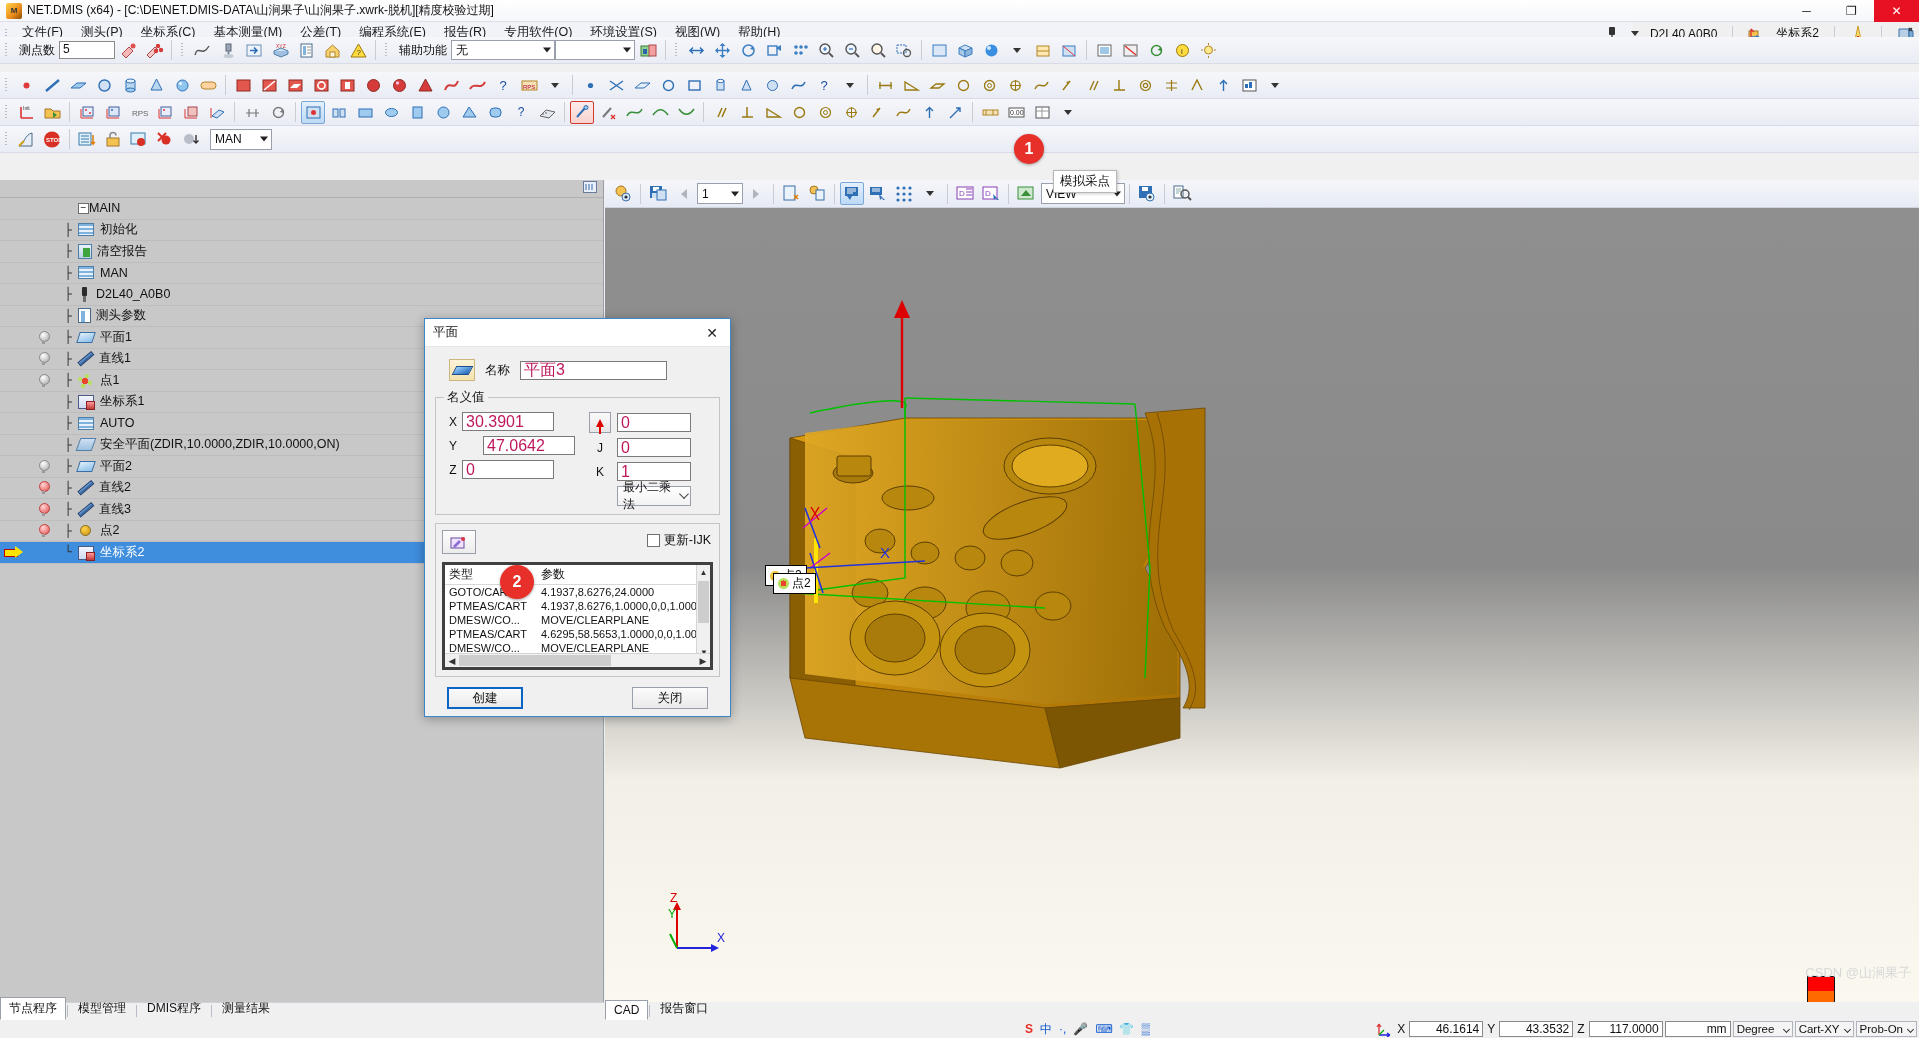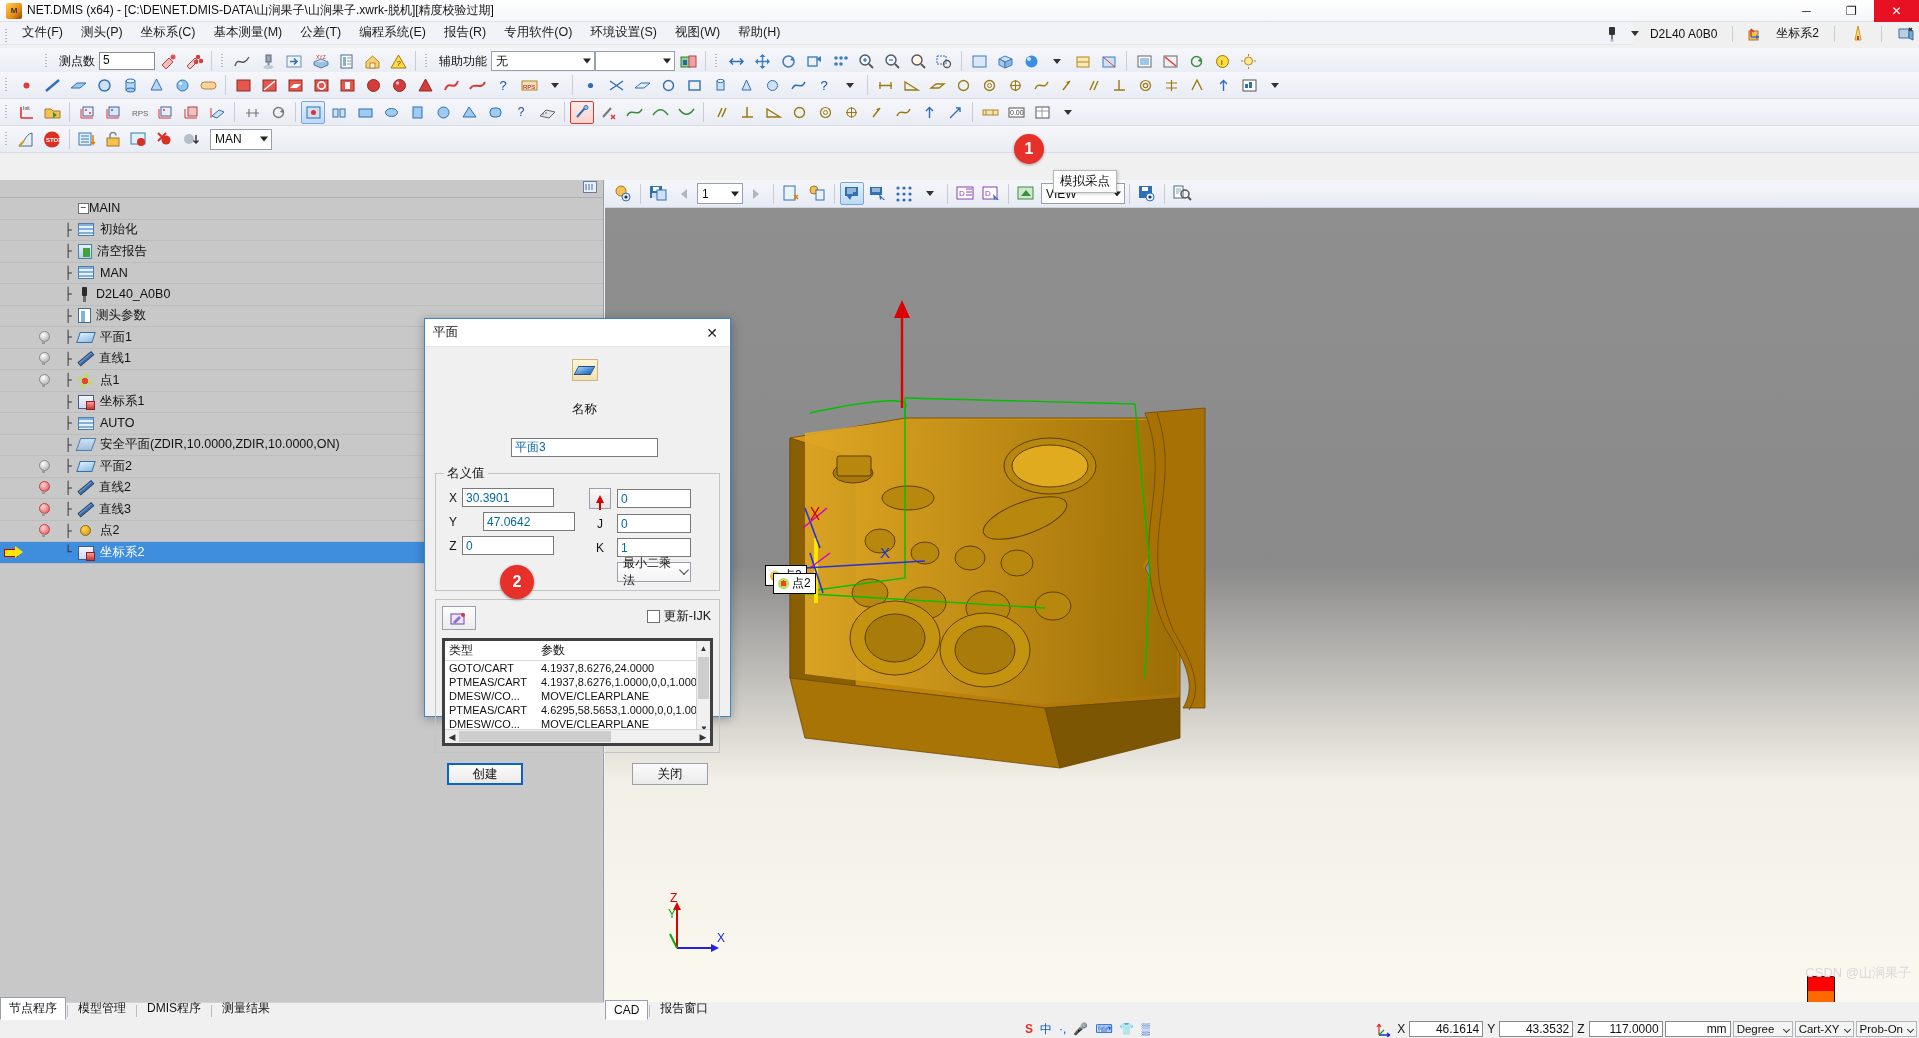--- a/index.html
+++ b/index.html
@@ -50,21 +50,21 @@
   .topright .tr-txt { font-size:12px; color:#111; }
   .sep-v { width:1px;height:16px;background:#c9ccd6;margin:0 4px; }
 
   
   .toolbar {
     position:absolute; left:0; width:1919px;
     background:linear-gradient(#f6f7fb,#e9ecf4);
     border-bottom:1px solid #d9dce6;
     display:flex; align-items:center;
   }
-  .tb1 { top:48px; height:27px;padding-left:40px; }
+  .tb1 { top:37px; height:27px; }
   .tb2 { top:72px; height:27px; }
   .tb3 { top:99px; height:27px; }
   .tb4 { top:126px; height:27px; }
   .tbtn {
     width:24px;height:23px;margin:1px 1px;
     display:flex;align-items:center;justify-content:center;
     border:1px solid transparent; border-radius:2px;
     font-size:13px; line-height:1; cursor:default;
   }
   .tbtn.active { border-color:#7aa7d6; background:linear-gradient(#e4f0fd,#bcd9f5); }
@@ -200,33 +200,33 @@
   }
   .dlg-title {
     height:28px; background:#fff; display:flex; align-items:center;
     border-bottom:1px solid #e6e6e6; padding-left:8px; font-size:12.5px; color:#111;
   }
   .dlg-close {
     position:absolute; right:0; top:0; width:36px;height:28px;
     display:flex;align-items:center;justify-content:center; font-size:14px;color:#222;
   }
   .dlg-body { padding:8px 10px; }
-  .row-name { display:flex; align-items:center; gap:20px; margin:4px 0 8px 14px;flex-direction:column;}
+  .row-name { display:flex; align-items:center; gap:10px; margin:4px 0 8px 14px;}
   .plane-ico {
     width:26px;height:22px;background:linear-gradient(#fdf4d9,#f3e1ad);border:1px solid #cbb77e;
     display:flex;align-items:center;justify-content:center;
   }
   .plane-ico i {
     display:block;width:17px;height:9px;background:linear-gradient(150deg,#9ed3ff,#1b63b5);
     transform:skewX(-28deg); border:1px solid #1b4d8f;
   }
   .lbl { font-size:12.5px;color:#111; }
   .txt {
-    border:1px solid #7a7a7a; background:#fff; height:19px; font-size:12px;
-    padding:0 3px; color:#0369a1; display:flex; align-items:center;
+    border:1px solid #7a7a7a; background:#fff; height:19px; font-size:16px;
+    padding:0 3px; color:#be185d; display:flex; align-items:center;
   }
   fieldset.grp {
     border:1px solid #c4c4c4; margin:0; padding:6px 8px 8px 8px;
   }
   fieldset.grp legend { font-size:12.5px; color:#111; padding:0 3px; }
   .vrow { display:flex; align-items:center; margin-bottom:5px; }
   .vrow .ax { width:18px; text-align:center; font-size:12px; color:#111; }
   .arrbtn {
     width:22px;height:21px;border:1px solid #9aa0ab;background:linear-gradient(#fafafa,#e6e6e6);
     display:flex;align-items:center;justify-content:center; margin-right:6px;

